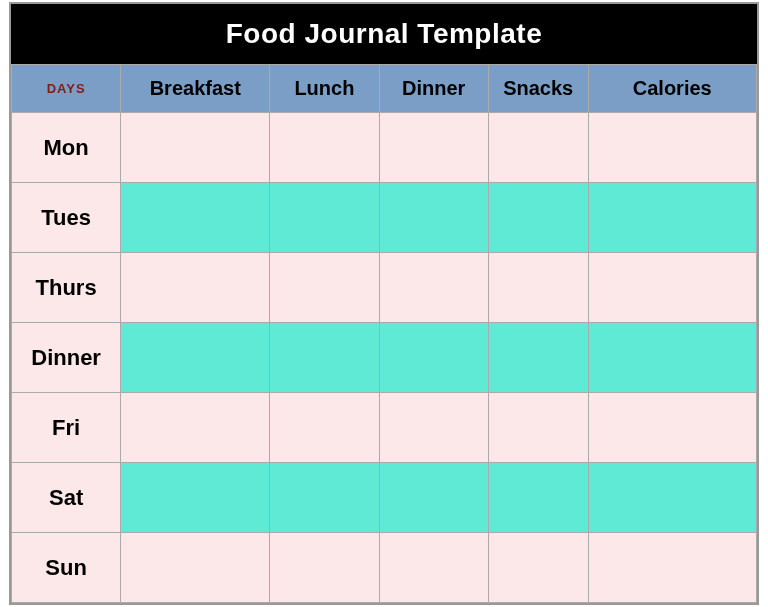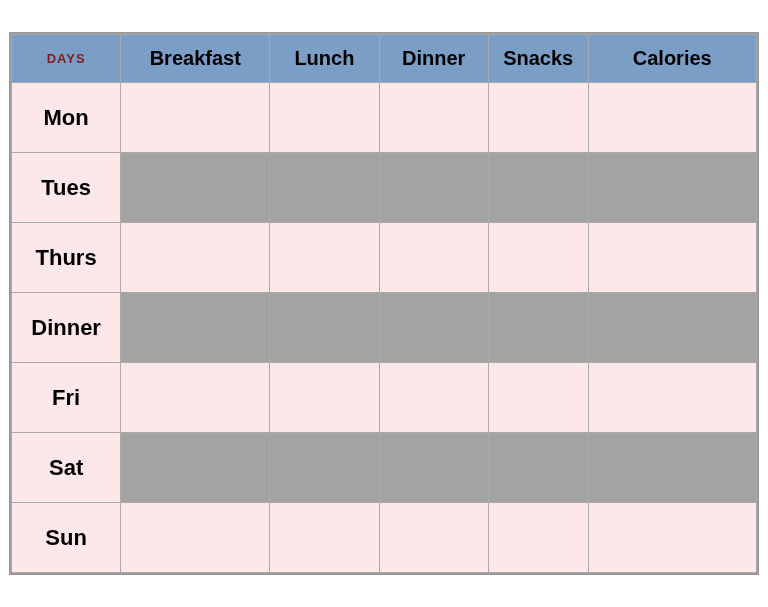--- a/index.html
+++ b/index.html
@@ -75,21 +75,21 @@
     .journal-table thead th.snacks-header {
       width: 100px;
       margin-left: 17px;
     }
 
     .journal-table thead th.calories-header {
       width: 170px;
     }
 
     .journal-table tbody tr {
-      background-color: #a3a3a3;
+      background-color: #5eead4;
     }
 
     .journal-table tbody tr:nth-child(odd) {
       background-color: #fce8e8;
     }
 
     .journal-table tbody td {
       border: 1.5px solid #aaa;
       padding: 0;
       height: 70px;
@@ -106,20 +106,21 @@
     }
 
     .journal-table tbody tr:nth-child(even) td.day-cell {
       background-color: #fce8e8;
     }
   </style>
 </head>
 <body>
 
 <div class="journal-container">
+  <div class="journal-title">Food Journal Template</div>
   <table class="journal-table">
     <thead>
       <tr>
         <th class="days-header">DAYS</th>
         <th class="breakfast-header">
           <span>Breakfast</span>
         </th>
         <th class="lunch-header">
           <span>Lunch</span>
         </th>

